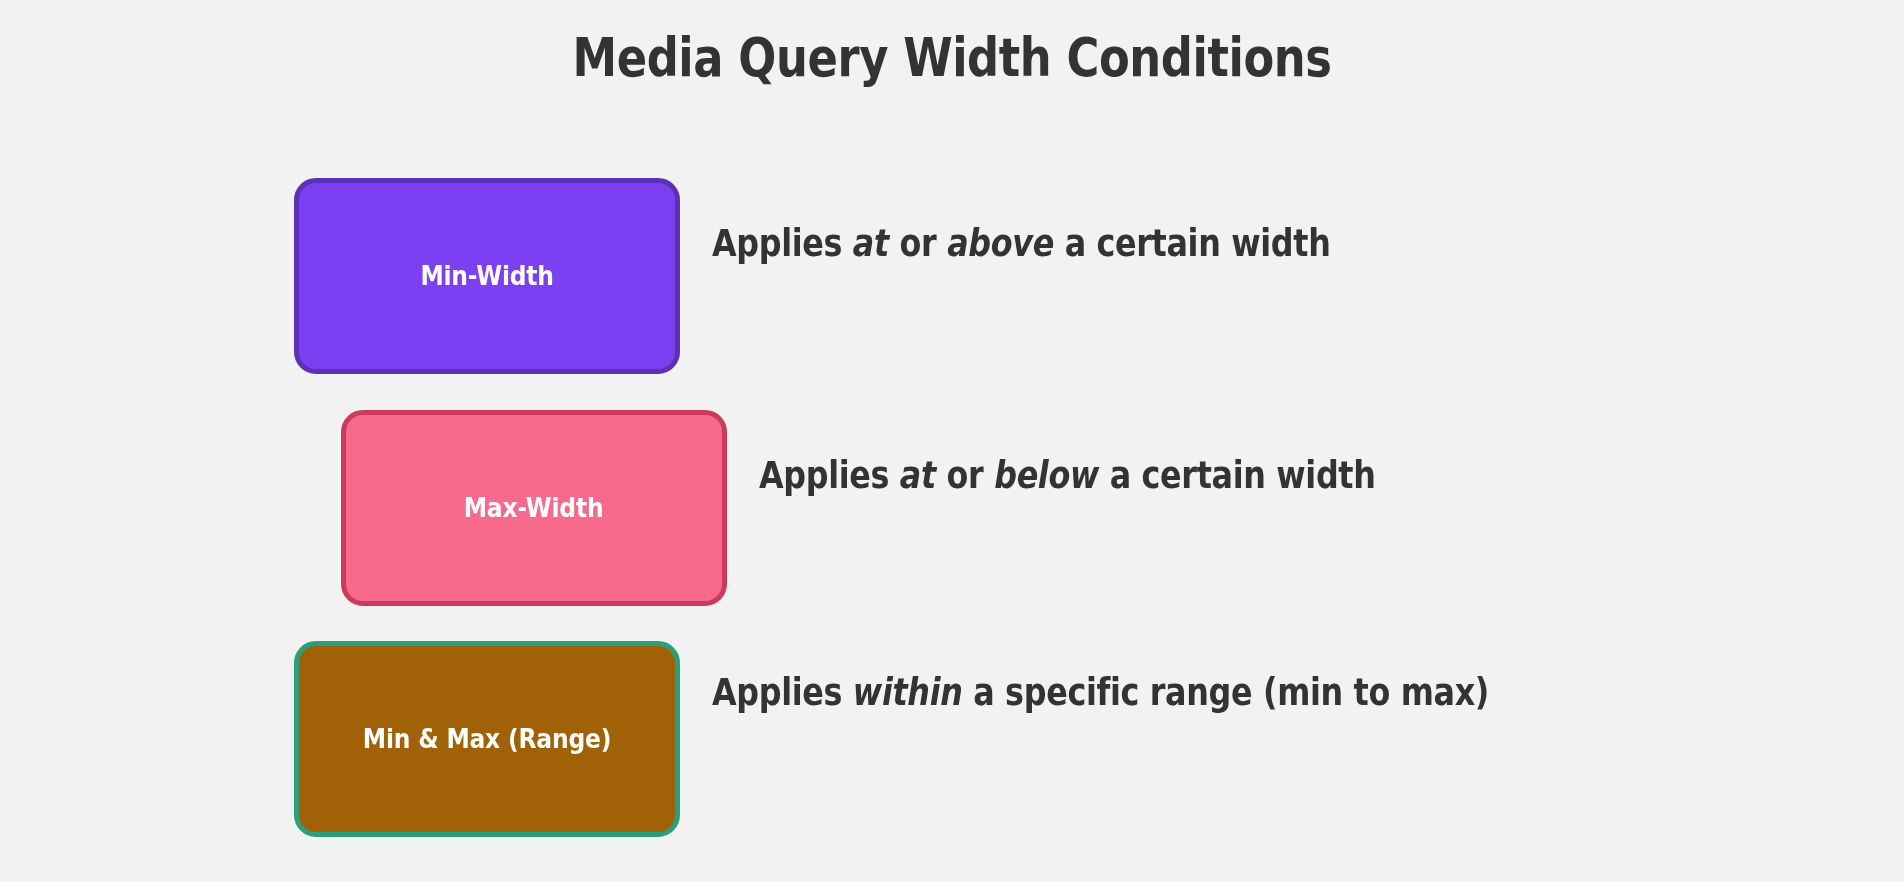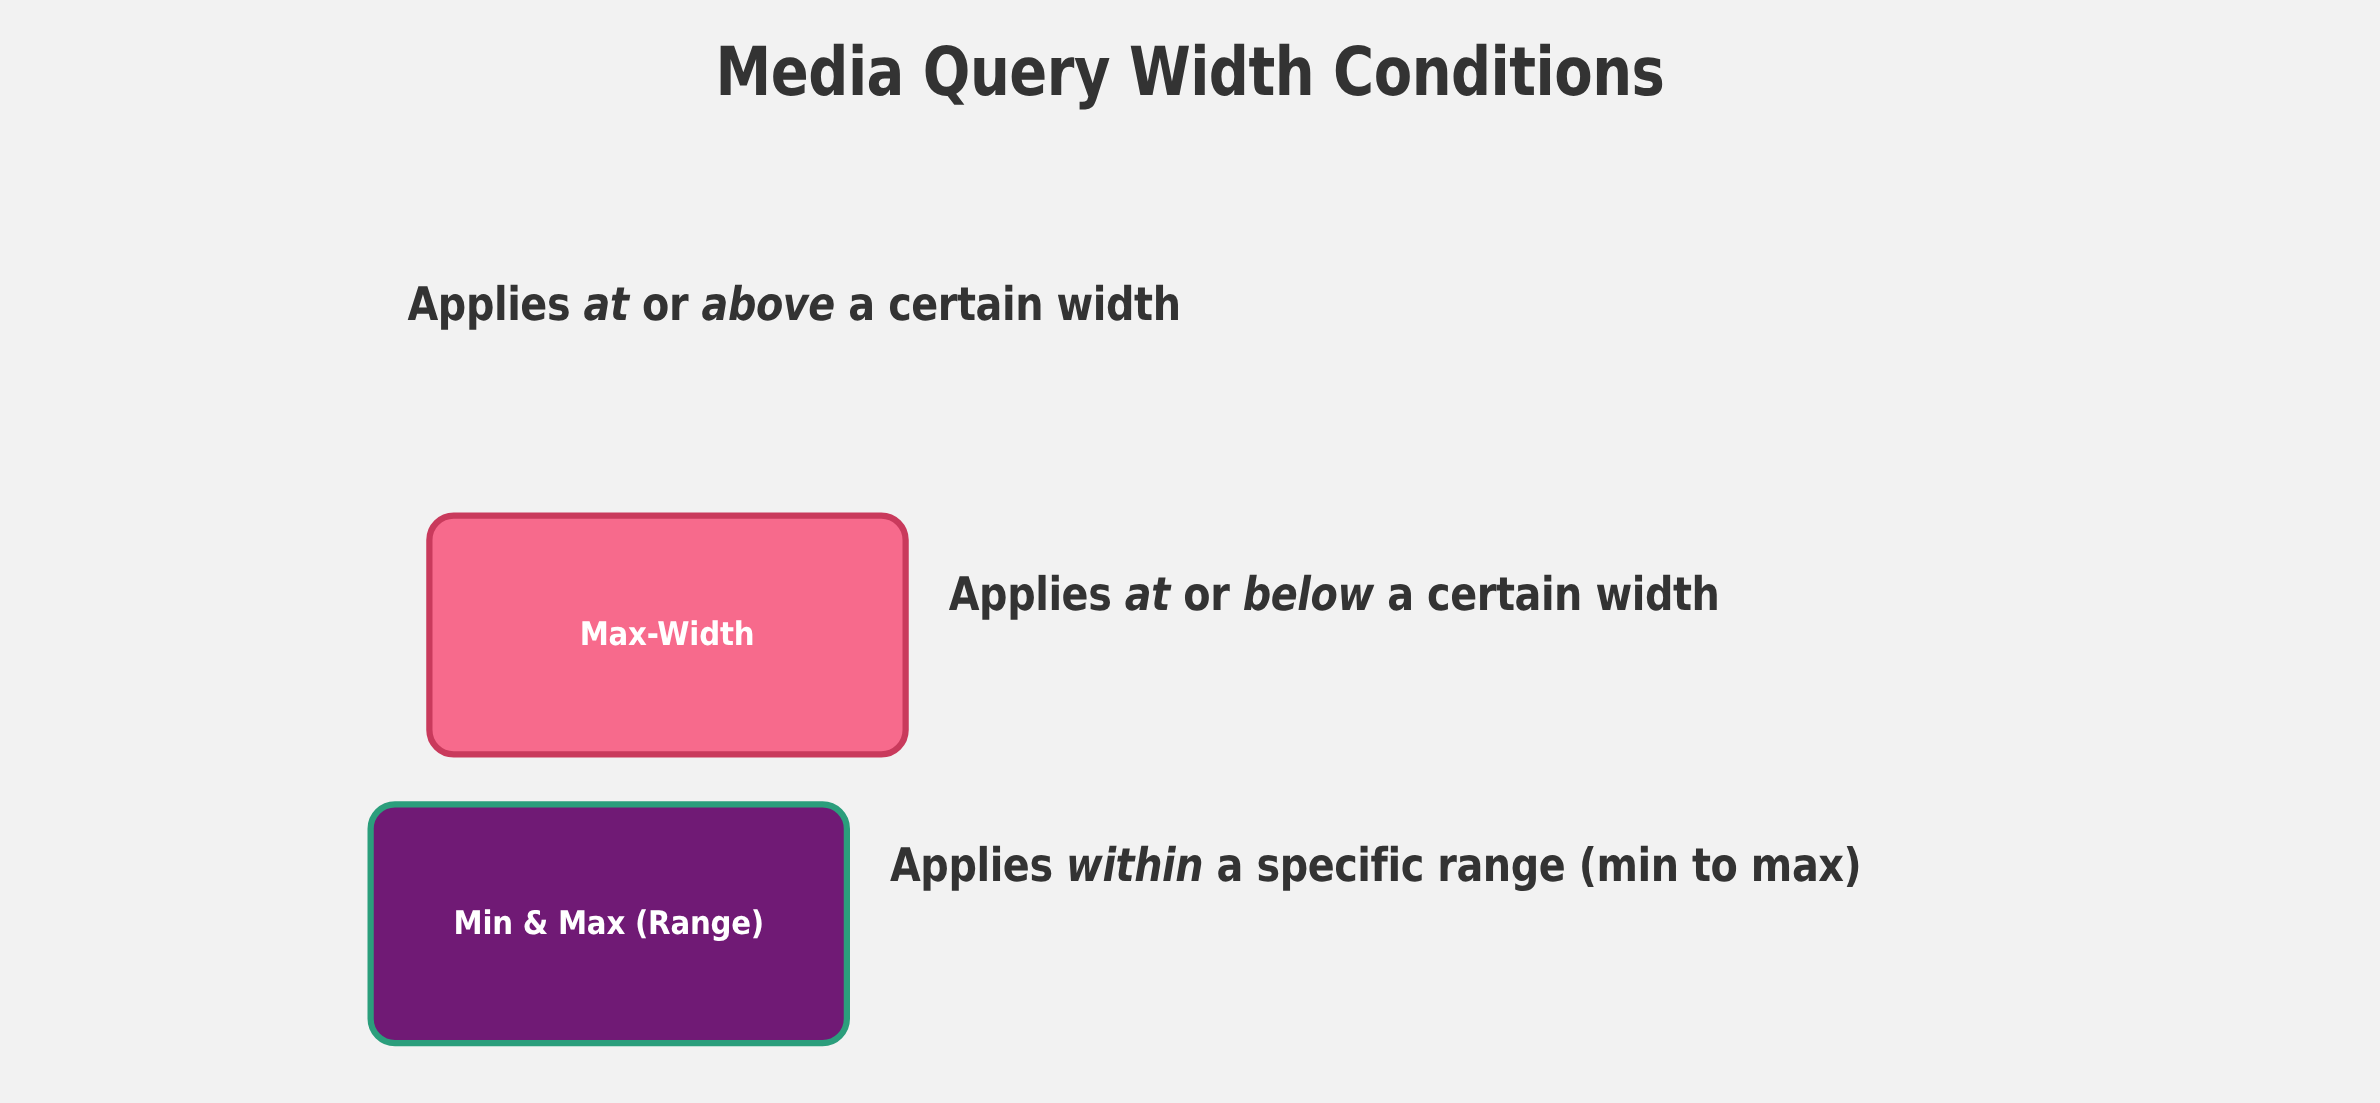--- a/index.html
+++ b/index.html
@@ -85,21 +85,21 @@
 
   .box-minwidth {
     background: #7c3ff2;
     border-color: #5b32b5;
   }
   .box-maxwidth {
     background: #f76a8c;
     border-color: #c93a5c;
   }
   .box-range {
-    background: #701a75;
+    background: #a16207;
     border-color: #2b9e7c;
   }
 
   
   .desc {
     margin-left: 32px;
     padding-top: 42px;
     width: 860px;
     font-family: "DejaVu Sans", sans-serif;
     font-size: 37px;
@@ -124,20 +124,23 @@
 </head>
 <body>
 
 <div class="page">
 
   <div class="title">Media Query Width Conditions</div>
 
   <div class="rows">
 
     <div class="row row-1">
+      <div class="box box-minwidth">
+        <span class="box-label">Min-Width</span>
+      </div>
       <div class="desc desc-1">
         <span>Applies </span><em>at</em><span> or </span><em>above</em><span> a certain width</span>
       </div>
     </div>
 
     <div class="row row-2">
       <div class="box box-maxwidth">
         <span class="box-label">Max-Width</span>
       </div>
       <div class="desc desc-2">

